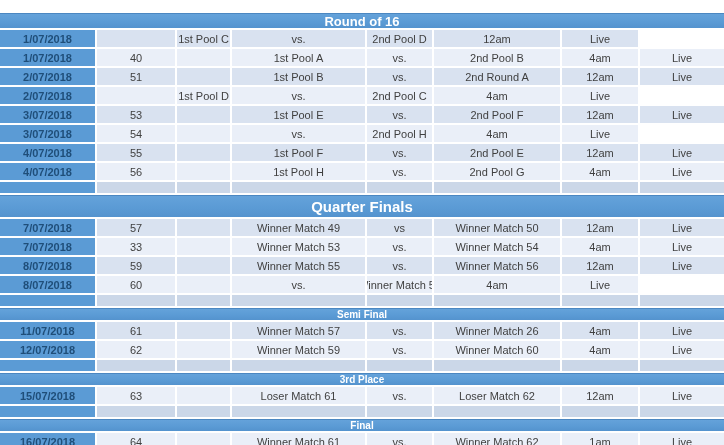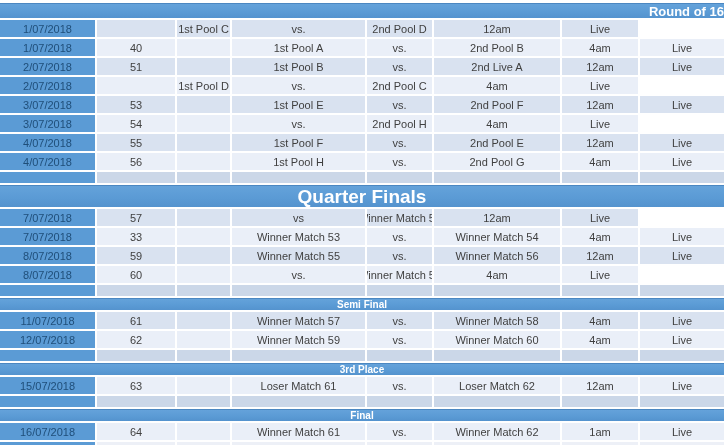--- a/index.html
+++ b/index.html
@@ -14,44 +14,44 @@
     margin-top:2px;
     background: var(--band-blue, #5B9BD5);
     background: linear-gradient(to bottom, #64a2da 0%, var(--band-blue,#5B9BD5) 55%, #5493ce 100%);
     border-top:1px solid #4b87c1;
     box-sizing:border-box;
     color: var(--band-text, #ffffff);
     font-weight:bold;
     display:flex; align-items:center; justify-content:center;
     width:724px;
   }
-  .band:first-child { margin-top:3px;justify-content:flex-end; }
+  .band:first-child { margin-top:13px; }
   .band-md { height:15px; font-size:13px; }
-  .band-lg { height:22px; font-size:19px; }
+  .band-lg { height:22px; font-size:15px; }
   .band-sm { height:12px; font-size:10px; }
 
   .row {
     display:grid;
     grid-template-columns:95px 78px 53px 133px 65px 126px 76px 84px;
     column-gap:2px;
     height:17px;
     margin-top:2px;
   }
   .row .cell {
     display:flex; align-items:center; justify-content:center;
     font-size:11px;
     color: var(--cell-text, #3f3f3f);
     overflow:hidden; white-space:nowrap;
   }
   .row.dark  .cell { background: var(--row-dark, #d9e2f0); }
   .row.light .cell { background: var(--row-light, #eaeff8); }
   .row .c-date {
     background: var(--band-blue, #5B9BD5) !important;
     color: var(--date-text, #1F4E79);
-    font-weight:normal;
+    font-weight:bold;
   }
   .row.spacer { height:11px; }
   .row.spacer .cell { background: var(--spacer-bg, #cbd7e8); }
   .row.sliver { height:11px; }
   .row.sliver .cell { background: var(--sliver-bg, #edf0f7); }
 </style>
 </head>
 <body>
 
 <div id="sheet">
@@ -76,21 +76,21 @@
       <div class="cell c-team">2nd Pool B</div>
       <div class="cell c-time">4am</div>
       <div class="cell c-live">Live</div>
     </div>
     <div class="row dark">
       <div class="cell c-date">2/07/2018</div>
       <div class="cell c-num">51</div>
       <div class="cell c-blank"></div>
       <div class="cell c-team">1st Pool B</div>
       <div class="cell c-vs">vs.</div>
-      <div class="cell c-team">2nd Live A</div>
+      <div class="cell c-team">2nd Round A</div>
       <div class="cell c-time">12am</div>
       <div class="cell c-live">Live</div>
     </div>
     <div class="row light">
       <div class="cell c-date">2/07/2018</div>
       <div class="cell c-blank"></div>
       <div class="cell c-team">1st Pool D</div>
       <div class="cell c-vs">vs.</div>
       <div class="cell c-team">2nd Pool C</div>
       <div class="cell c-time">4am</div>
@@ -145,20 +145,21 @@
       <div class="cell c-time"></div>
       <div class="cell c-live"></div>
     </div>
     <div class="band band-lg">
       <span>Quarter Finals</span>
     </div>
     <div class="row dark">
       <div class="cell c-date">7/07/2018</div>
       <div class="cell c-num">57</div>
       <div class="cell c-blank"></div>
+      <div class="cell c-team">Winner Match 49</div>
       <div class="cell c-vs">vs</div>
       <div class="cell c-team">Winner Match 50</div>
       <div class="cell c-time">12am</div>
       <div class="cell c-live">Live</div>
     </div>
     <div class="row light">
       <div class="cell c-date">7/07/2018</div>
       <div class="cell c-num">33</div>
       <div class="cell c-blank"></div>
       <div class="cell c-team">Winner Match 53</div>
@@ -198,21 +199,21 @@
     </div>
     <div class="band band-sm">
       <span>Semi Final</span>
     </div>
     <div class="row dark">
       <div class="cell c-date">11/07/2018</div>
       <div class="cell c-num">61</div>
       <div class="cell c-blank"></div>
       <div class="cell c-team">Winner Match 57</div>
       <div class="cell c-vs">vs.</div>
-      <div class="cell c-team">Winner Match 58</div>
+      <div class="cell c-team">Winner Match 26</div>
       <div class="cell c-time">4am</div>
       <div class="cell c-live">Live</div>
     </div>
     <div class="row light">
       <div class="cell c-date">12/07/2018</div>
       <div class="cell c-num">62</div>
       <div class="cell c-blank"></div>
       <div class="cell c-team">Winner Match 59</div>
       <div class="cell c-vs">vs.</div>
       <div class="cell c-team">Winner Match 60</div>

